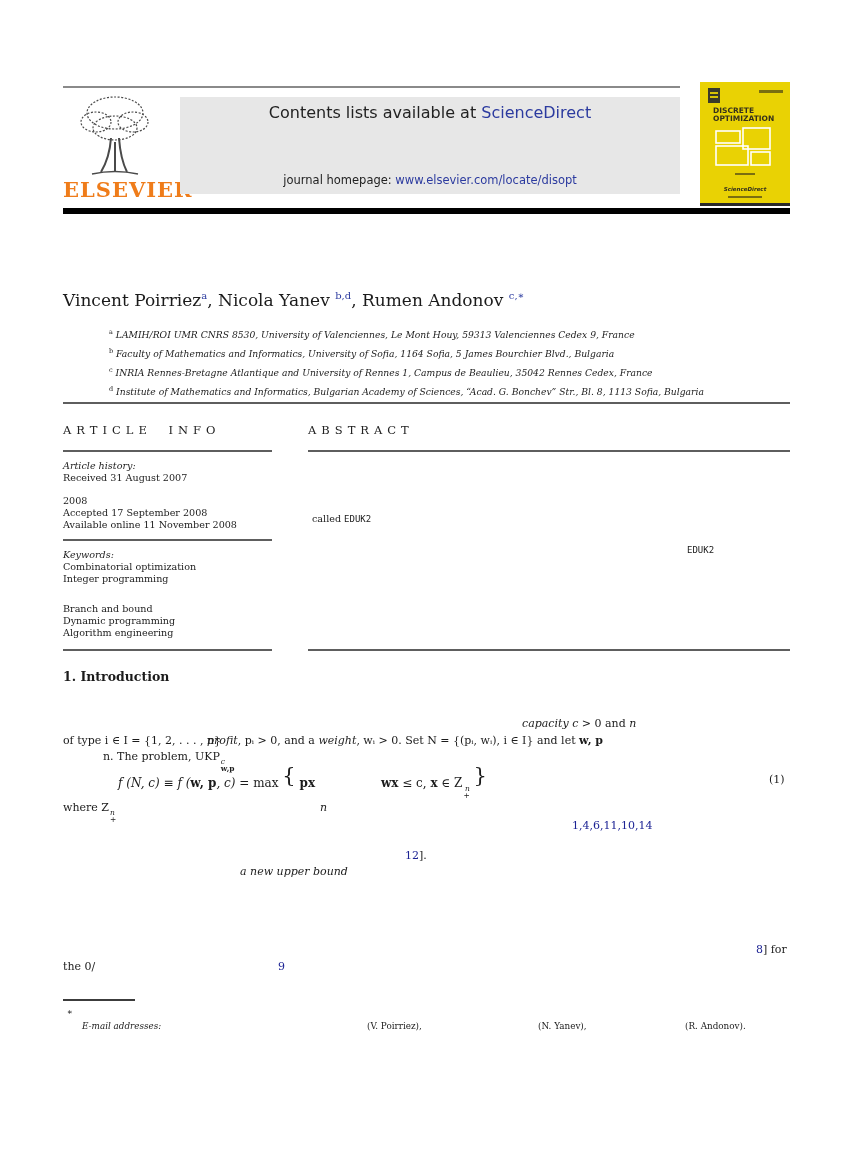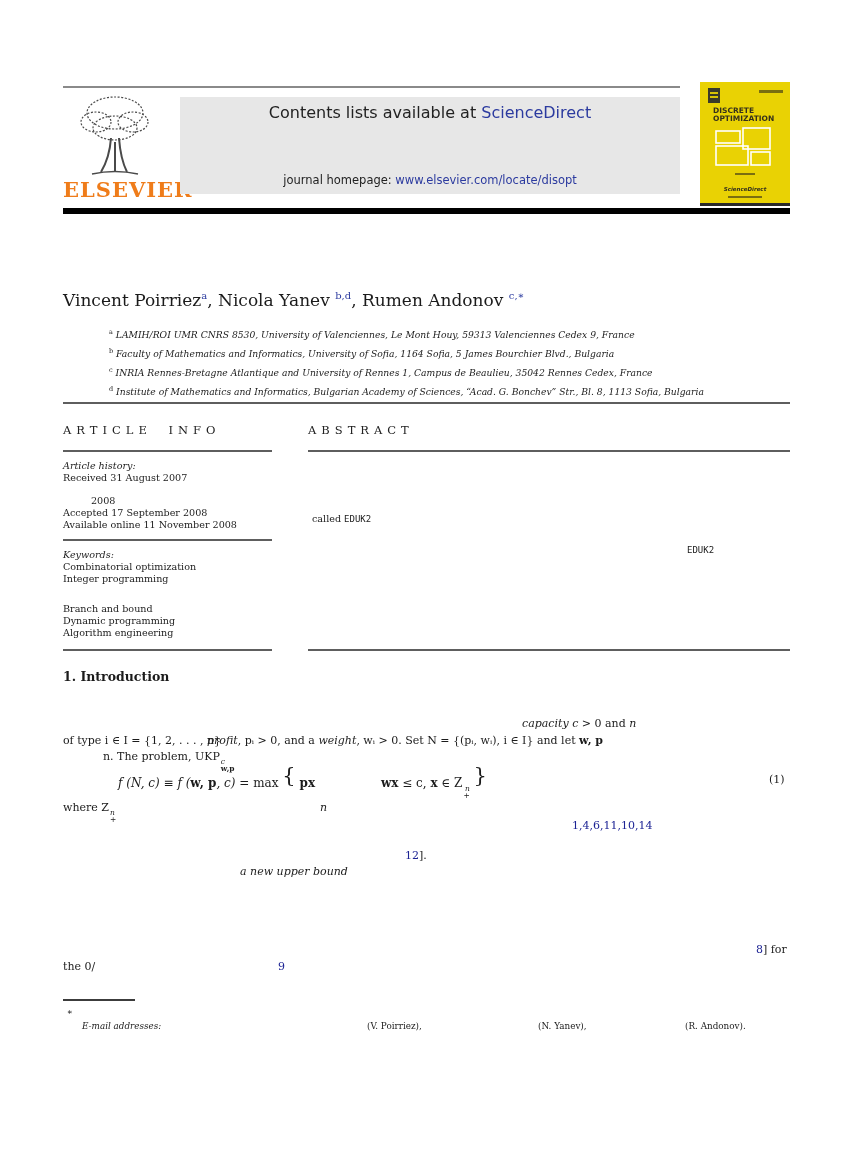--- a/index.html
+++ b/index.html
@@ -100,21 +100,21 @@
     <div><span class="affsup">d</span> <span class="it">Institute of Mathematics and Informatics, Bulgarian Academy of Sciences, “Acad. G. Bonchev” Str., Bl. 8, 1113 Sofia, Bulgaria</span></div>
   </div>
 
   <div class="rule" style="left:63px;top:402px;width:727px;height:2px;"></div>
 
   <div class="abs colheading" style="left:63px;top:423px;">ARTICLE INFO</div>
   <div class="rule" style="left:63px;top:450px;width:209px;height:2px;"></div>
 
   <div class="abs infotext it" style="left:63px;top:460px;">Article history:</div>
   <div class="abs infotext" style="left:63px;top:472px;">Received 31 August 2007</div>
-  <div class="abs infotext" style="left:63px;top:495px;margin-left:28px;">2008</div>
+  <div class="abs infotext" style="left:63px;top:495px;">2008</div>
   <div class="abs infotext" style="left:63px;top:507px;">Accepted 17 September 2008</div>
   <div class="abs infotext" style="left:63px;top:519px;">Available online 11 November 2008</div>
 
   <div class="rule" style="left:63px;top:539px;width:209px;height:2px;"></div>
 
   <div class="abs infotext it" style="left:63px;top:549px;">Keywords:</div>
   <div class="abs infotext" style="left:63px;top:561px;">Combinatorial optimization</div>
   <div class="abs infotext" style="left:63px;top:573px;">Integer programming</div>
   <div class="abs infotext" style="left:63px;top:603px;">Branch and bound</div>
   <div class="abs infotext" style="left:63px;top:615px;">Dynamic programming</div>

